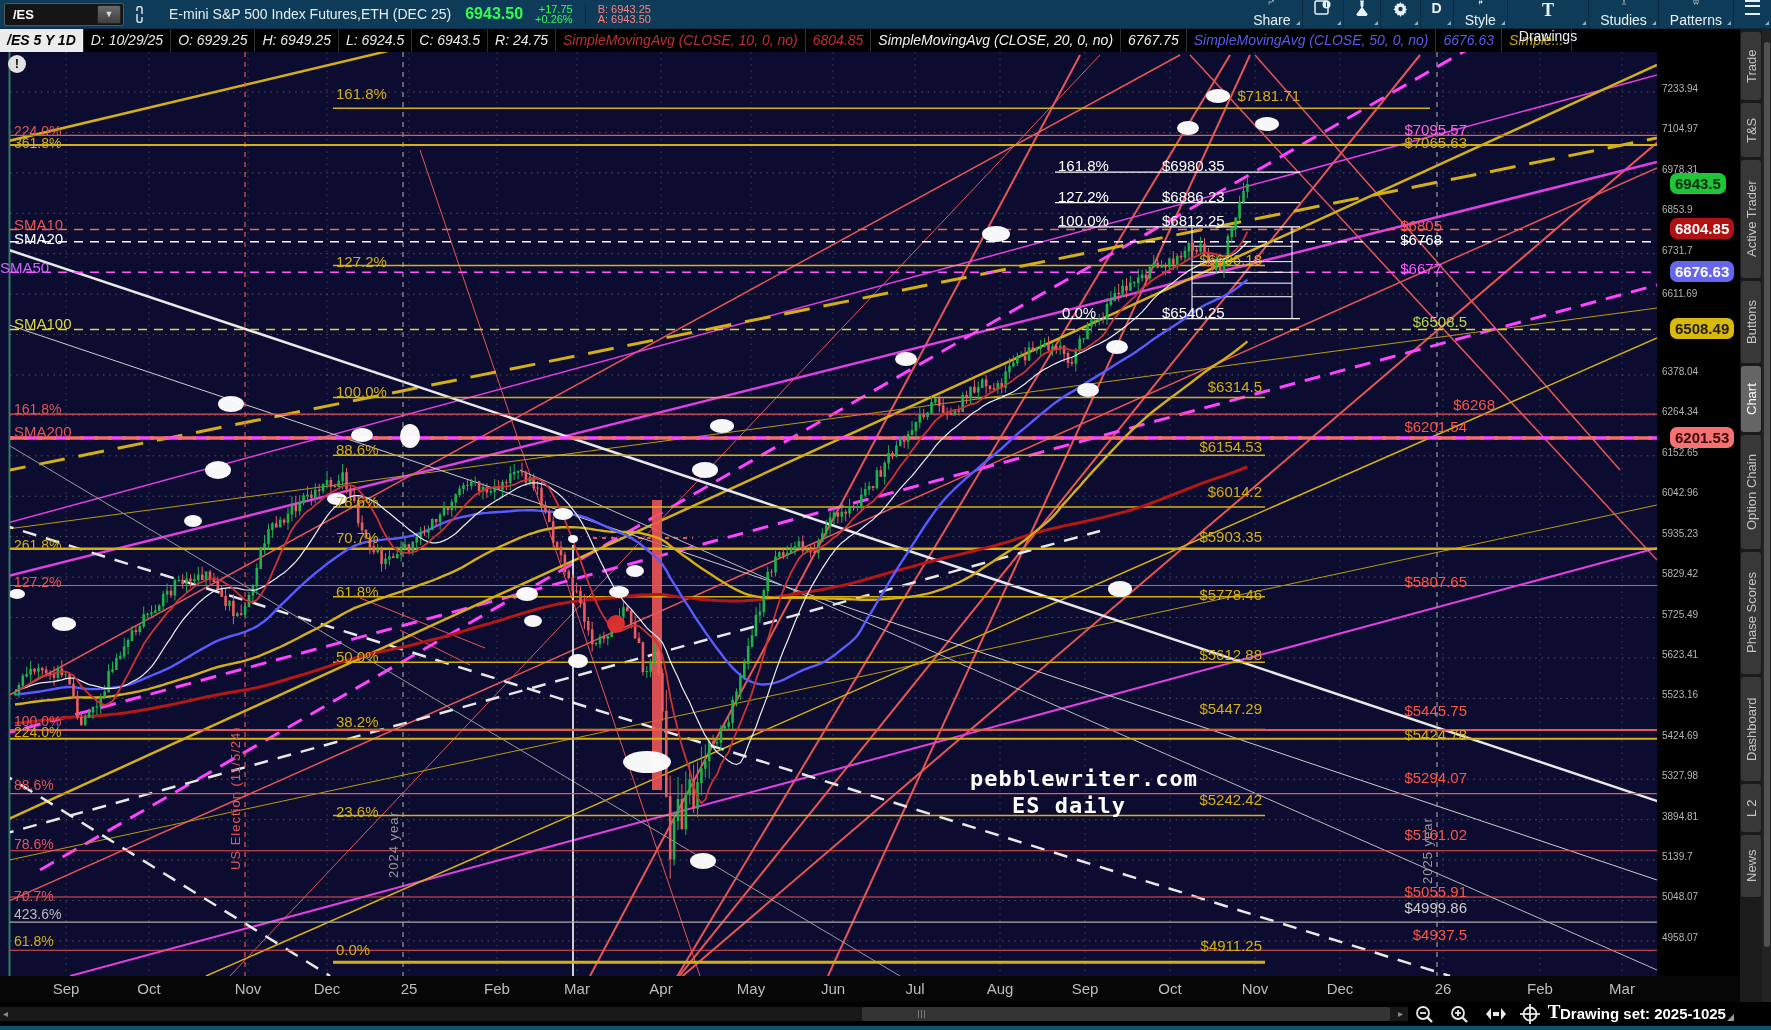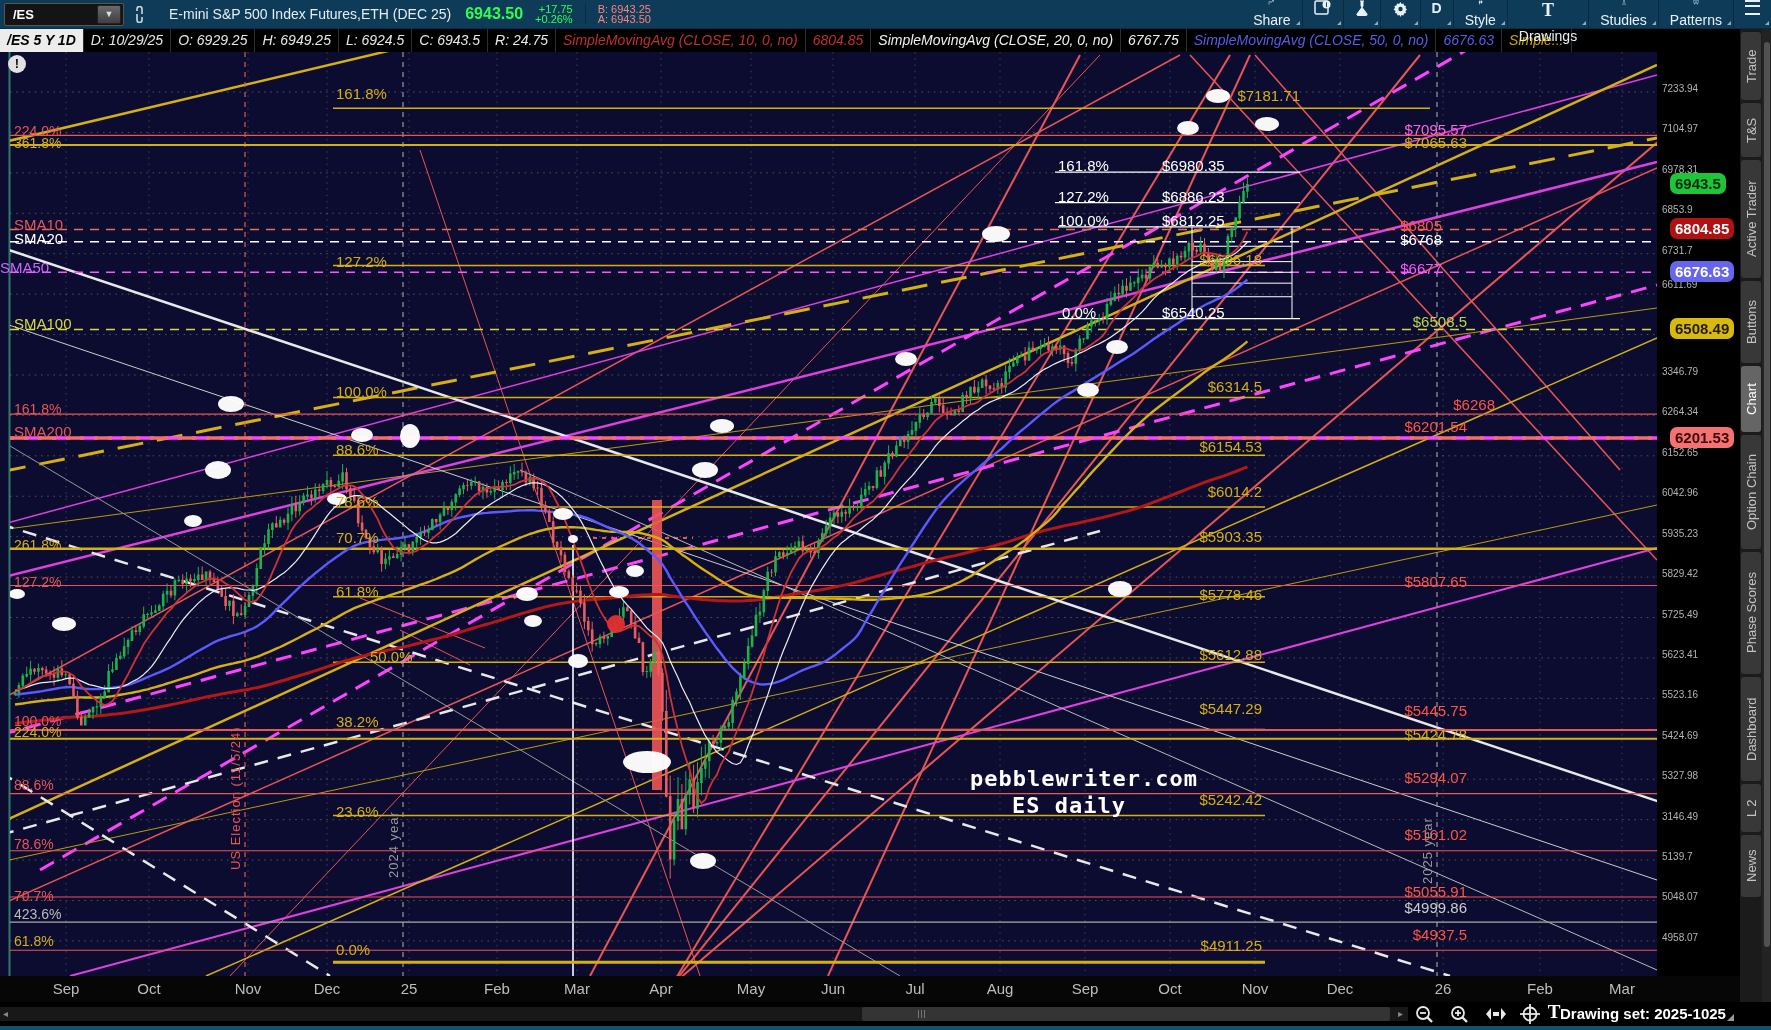--- a/index.html
+++ b/index.html
@@ -238,33 +238,33 @@
     </svg>
 
 <div id="alerticon">!</div>
 
 <div id="axis">
       <div class="tick" style="top: 31px;">7233.94</div>
       <div class="tick" style="top: 71.4256px;">7104.97</div>
       <div class="tick" style="top: 111.848px;">6978.31</div>
       <div class="tick" style="top: 152.272px;">6853.9</div>
       <div class="tick" style="top: 192.7px;">6731.7</div>
-      <div class="tick" style="top: 227px;">6611.69</div>
-      <div class="tick" style="top: 313.974px;">3346.79</div>
+      <div class="tick" style="top: 236px;">6611.69</div>
+      <div class="tick" style="top: 313.974px;">6378.04</div>
       <div class="tick" style="top: 354.396px;">6264.34</div>
       <div class="tick" style="top: 394.824px;">6152.65</div>
       <div class="tick" style="top: 435.249px;">6042.96</div>
       <div class="tick" style="top: 475.672px;">5935.23</div>
       <div class="tick" style="top: 516.095px;">5829.42</div>
       <div class="tick" style="top: 556.521px;">5725.49</div>
       <div class="tick" style="top: 596.947px;">5623.41</div>
       <div class="tick" style="top: 637.37px;">5523.16</div>
       <div class="tick" style="top: 677.796px;">5424.69</div>
       <div class="tick" style="top: 718.22px;">5327.98</div>
-      <div class="tick" style="top: 758.646px;">3146.49</div>
+      <div class="tick" style="top: 758.646px;">3894.81</div>
       <div class="tick" style="top: 799.069px;">5139.7</div>
       <div class="tick" style="top: 839.493px;">5048.07</div>
       <div class="tick" style="top: 879.919px;">4958.07</div>
       <div class="badge" style="top: 121.085px; background: rgb(30, 197, 55); color: rgb(5, 43, 12);">6943.5</div>
       <div class="badge" style="top: 166.412px; background: rgb(176, 17, 17); color: rgb(255, 255, 255);">6804.85</div>
       <div class="badge" style="top: 209.159px; background: rgb(101, 101, 238); color: rgb(255, 255, 255);">6676.63</div>
       <div class="badge" style="top: 266.476px; background: rgb(216, 185, 15); color: rgb(36, 29, 0);">6508.49</div>
       <div class="badge" style="top: 375.041px; background: rgb(244, 114, 114); color: rgb(58, 8, 8);">6201.53</div>
     </div>
 
@@ -327,21 +327,21 @@
       <span class="lvl end" style="left: 1262px; top: 438.137px; color: rgb(212, 176, 18); font-size: 15px;">$6154.53</span>
       <span class="lvl" style="left: 336px; top: 492.969px; color: rgb(212, 176, 18); font-size: 15px;">78.6%</span>
       <span class="lvl end" style="left: 1262px; top: 482.969px; color: rgb(212, 176, 18); font-size: 15px;">$6014.2</span>
       <span class="lvl" style="left: 14px; top: 536.775px; color: rgb(212, 176, 18);">261.8%</span>
       <span class="lvl" style="left: 336px; top: 528.775px; color: rgb(212, 176, 18); font-size: 15px;">70.7%</span>
       <span class="lvl end" style="left: 1262px; top: 527.775px; color: rgb(212, 176, 18); font-size: 15px;">$5903.35</span>
       <span class="lvl" style="left: 14px; top: 573.503px; color: rgb(232, 85, 85);">127.2%</span>
       <span class="lvl end" style="left: 1467px; top: 572.503px; color: rgb(255, 85, 68); font-size: 15px;">$5807.65</span>
       <span class="lvl" style="left: 336px; top: 582.826px; color: rgb(212, 176, 18); font-size: 15px;">61.8%</span>
       <span class="lvl end" style="left: 1262px; top: 585.826px; color: rgb(212, 176, 18); font-size: 15px;">$5778.46</span>
-      <span class="lvl" style="left: 336px; top: 648.159px; color: rgb(212, 176, 18); font-size: 15px; margin-left: 34px;">50.0%</span>
+      <span class="lvl" style="left: 336px; top: 648.159px; color: rgb(212, 176, 18); font-size: 15px;">50.0%</span>
       <span class="lvl end" style="left: 1262px; top: 646.159px; color: rgb(212, 176, 18); font-size: 15px;">$5612.88</span>
       <span class="lvl" style="left: 336px; top: 713.453px; color: rgb(212, 176, 18); font-size: 15px;">38.2%</span>
       <span class="lvl end" style="left: 1262px; top: 700.453px; color: rgb(212, 176, 18); font-size: 15px;">$5447.29</span>
       <span class="lvl" style="left: 14px; top: 713.089px; color: rgb(232, 85, 85);">100.0%</span>
       <span class="lvl end" style="left: 1467px; top: 702.089px; color: rgb(255, 85, 68); font-size: 15px;">$5445.75</span>
       <span class="lvl" style="left: 14px; top: 723.759px; color: rgb(212, 176, 18);">224.0%</span>
       <span class="lvl end" style="left: 1467px; top: 725.759px; color: rgb(212, 176, 18); font-size: 15px;">$5424.78</span>
       <span class="lvl" style="left: 14px; top: 776.568px; color: rgb(232, 85, 85);">88.6%</span>
       <span class="lvl end" style="left: 1467px; top: 768.568px; color: rgb(255, 85, 68); font-size: 15px;">$5294.07</span>
       <span class="lvl" style="left: 336px; top: 802.6px; color: rgb(212, 176, 18); font-size: 15px;">23.6%</span>

